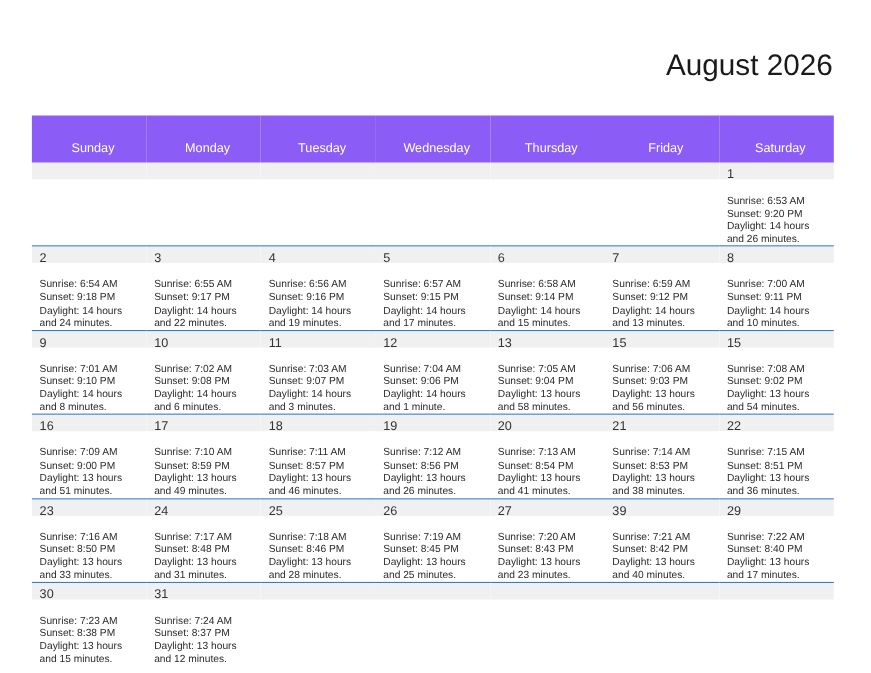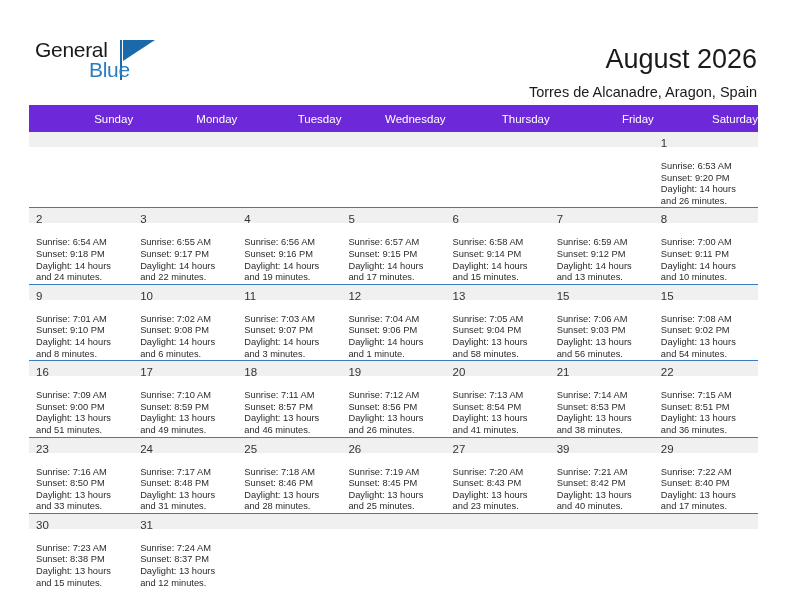--- a/index.html
+++ b/index.html
@@ -97,26 +97,26 @@
   
   .calendar {
     position: absolute;
     left: 29px;
     top: 105px;
     width: 729px;
     border-collapse: collapse;
     table-layout: fixed;
   }
   .calendar th {
-    background: #6d28d9;
+    background: #8b5cf6;
     color: #ffffff;
     font-size: 11.5px;
     font-weight: normal;
-    text-align: right;
-    padding: 5px 0 5px 7px;
+    text-align: center;
+    padding: 21px 0 5px 7px;
     height: 17px;
     vertical-align: middle;
     border: none;
   }
   .calendar td {
     width: 104.1px;
     height: 62px;
     vertical-align: top;
     padding: 0;
     border: none;
@@ -150,30 +150,23 @@
     background: #f0f0f0;
   }
 </style>
 </head>
 <body>
 
 <div class="page">
 
   <div class="top-header">
 
-    <div class="logo">
-      <span class="logo-general">General</span>
-      <span class="logo-pole"></span>
-      <span class="logo-flag"></span>
-      <span class="logo-blue">Blue</span>
-    </div>
 
     <div class="title-block">
       <div class="cal-title">August 2026</div>
-      <div class="cal-subtitle">Torres de Alcanadre, Aragon, Spain</div>
     </div>
 
   </div>
 
   <table class="calendar">
     <thead>
       <tr>
         <th>Sunday</th>
         <th>Monday</th>
         <th>Tuesday</th>

